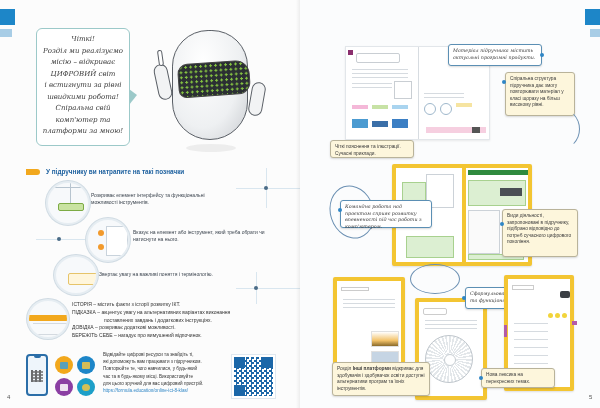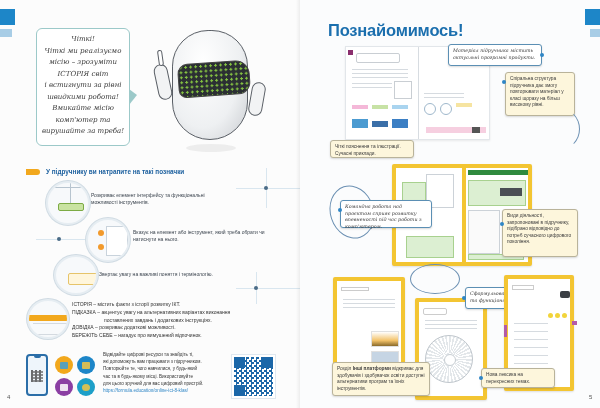--- a/index.html
+++ b/index.html
@@ -121,28 +121,28 @@
     <div class="deco-line-v" style="left:266px;top:168px;height:40px;"></div>
     <div class="deco-dot" style="left:264px;top:186px;"></div>
     <div class="deco-line-h" style="left:36px;top:239px;width:50px;"></div>
     <div class="deco-dot" style="left:57px;top:237px;"></div>
     <div class="deco-line-h" style="left:236px;top:288px;width:64px;"></div>
     <div class="deco-line-v" style="left:256px;top:272px;height:32px;"></div>
     <div class="deco-dot" style="left:254px;top:286px;"></div>
 
     <div class="speech">
       <span class="line">Чіткі!</span>
-      <span class="line">Чіткі ми реалізуємо</span>
-      <span class="line">місію – зрозуміти</span>
-      <span class="line">ІСТОРІЯ світ</span>
+      <span class="line">Розділ ми реалізуємо</span>
+      <span class="line">місію – відкриває</span>
+      <span class="line">ЦИФРОВИЙ світ</span>
       <span class="line">і встигнути за рівні</span>
       <span class="line">швидкими робота!</span>
-      <span class="line">Вмикайте місію</span>
+      <span class="line">Спіральна свій</span>
       <span class="line">комп'ютер та</span>
-      <span class="line">вирушайте за треба!</span>
+      <span class="line">платформи за мною!</span>
     </div>
 
     <div class="robot">
       <div class="robot-arm-l"></div>
       <div class="robot-finger"></div>
       <div class="robot-arm-r"></div>
       <div class="robot-head"></div>
       <div class="robot-visor"></div>
       <div class="robot-shadow"></div>
     </div>
@@ -215,21 +215,20 @@
 
     <div class="page-num" style="left:7px;top:394px;">4</div>
   </div>
 
   <div class="spine"></div>
 
   <div class="page page-right">
     <div class="tab-main" style="right:0;top:9px;"></div>
     <div class="tab-sub" style="right:0;top:29px;width:10px;"></div>
 
-    <div class="rp-title">Познайомимось!</div>
 
     <div class="book-open" style="left:45px;top:46px;width:145px;height:94px;">
       <div style="position:absolute;left:2px;top:3px;width:5px;height:5px;background:#8b2f6e;"></div>
       <div style="position:absolute;left:10px;top:6px;width:44px;height:10px;border:1px solid #c9ced3;border-radius:2px;"></div>
       <div class="book-page-lines" style="top:22px;width:56px;"></div>
       <div class="book-page-lines" style="top:26px;width:56px;"></div>
       <div class="book-page-lines" style="top:30px;width:56px;"></div>
       <div class="book-page-lines" style="top:36px;width:40px;"></div>
       <div class="book-page-lines" style="top:40px;width:40px;"></div>
       <div style="position:absolute;left:48px;top:34px;width:18px;height:18px;border:1px solid #c9ced3;"></div>

